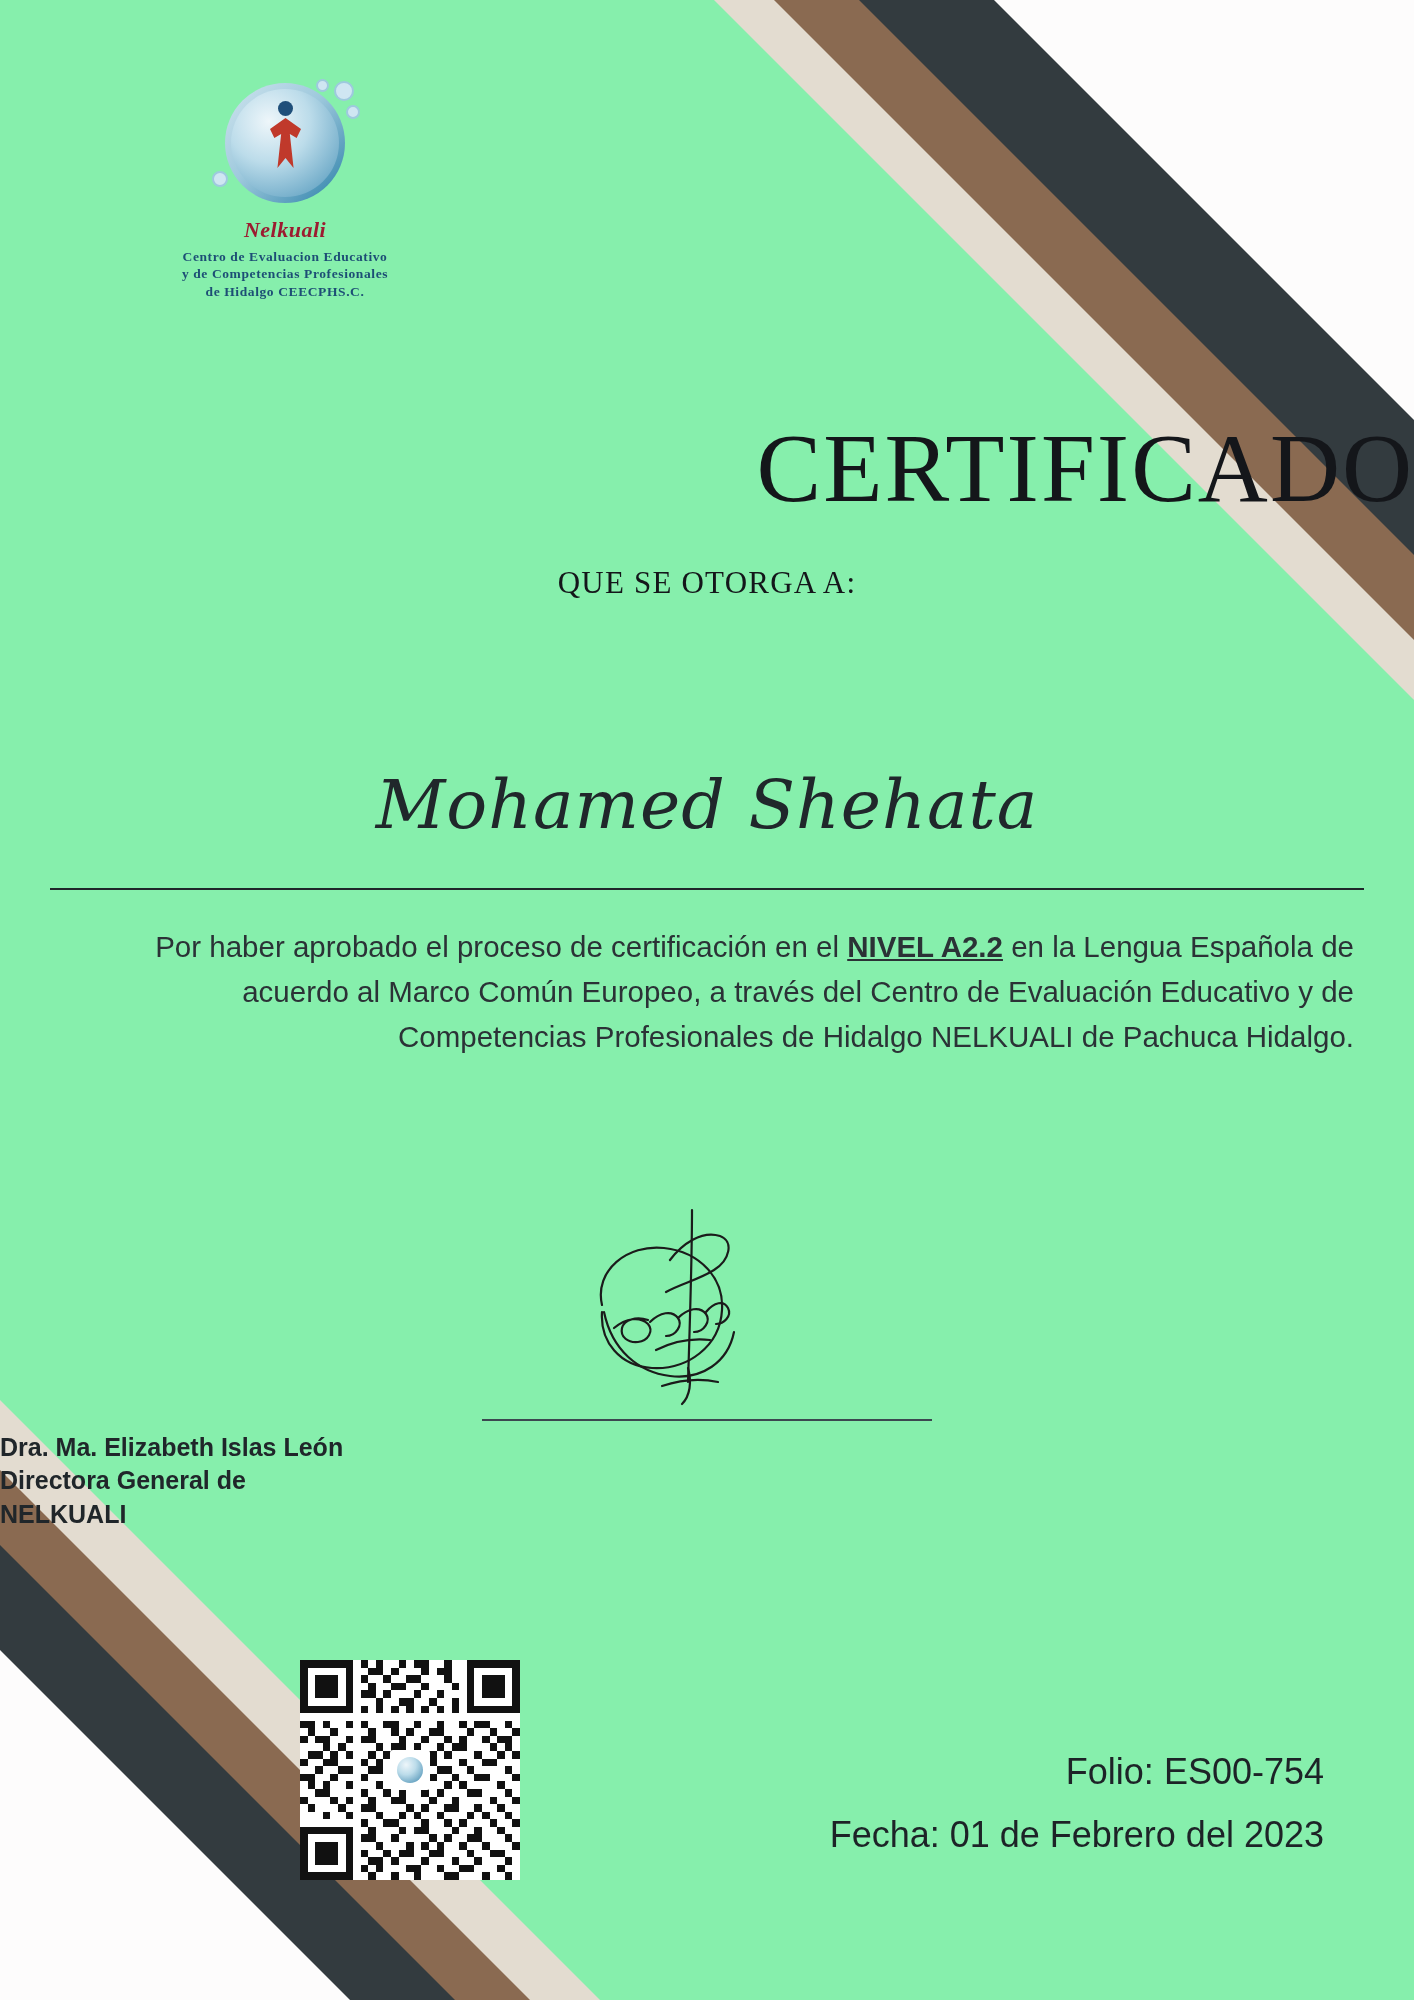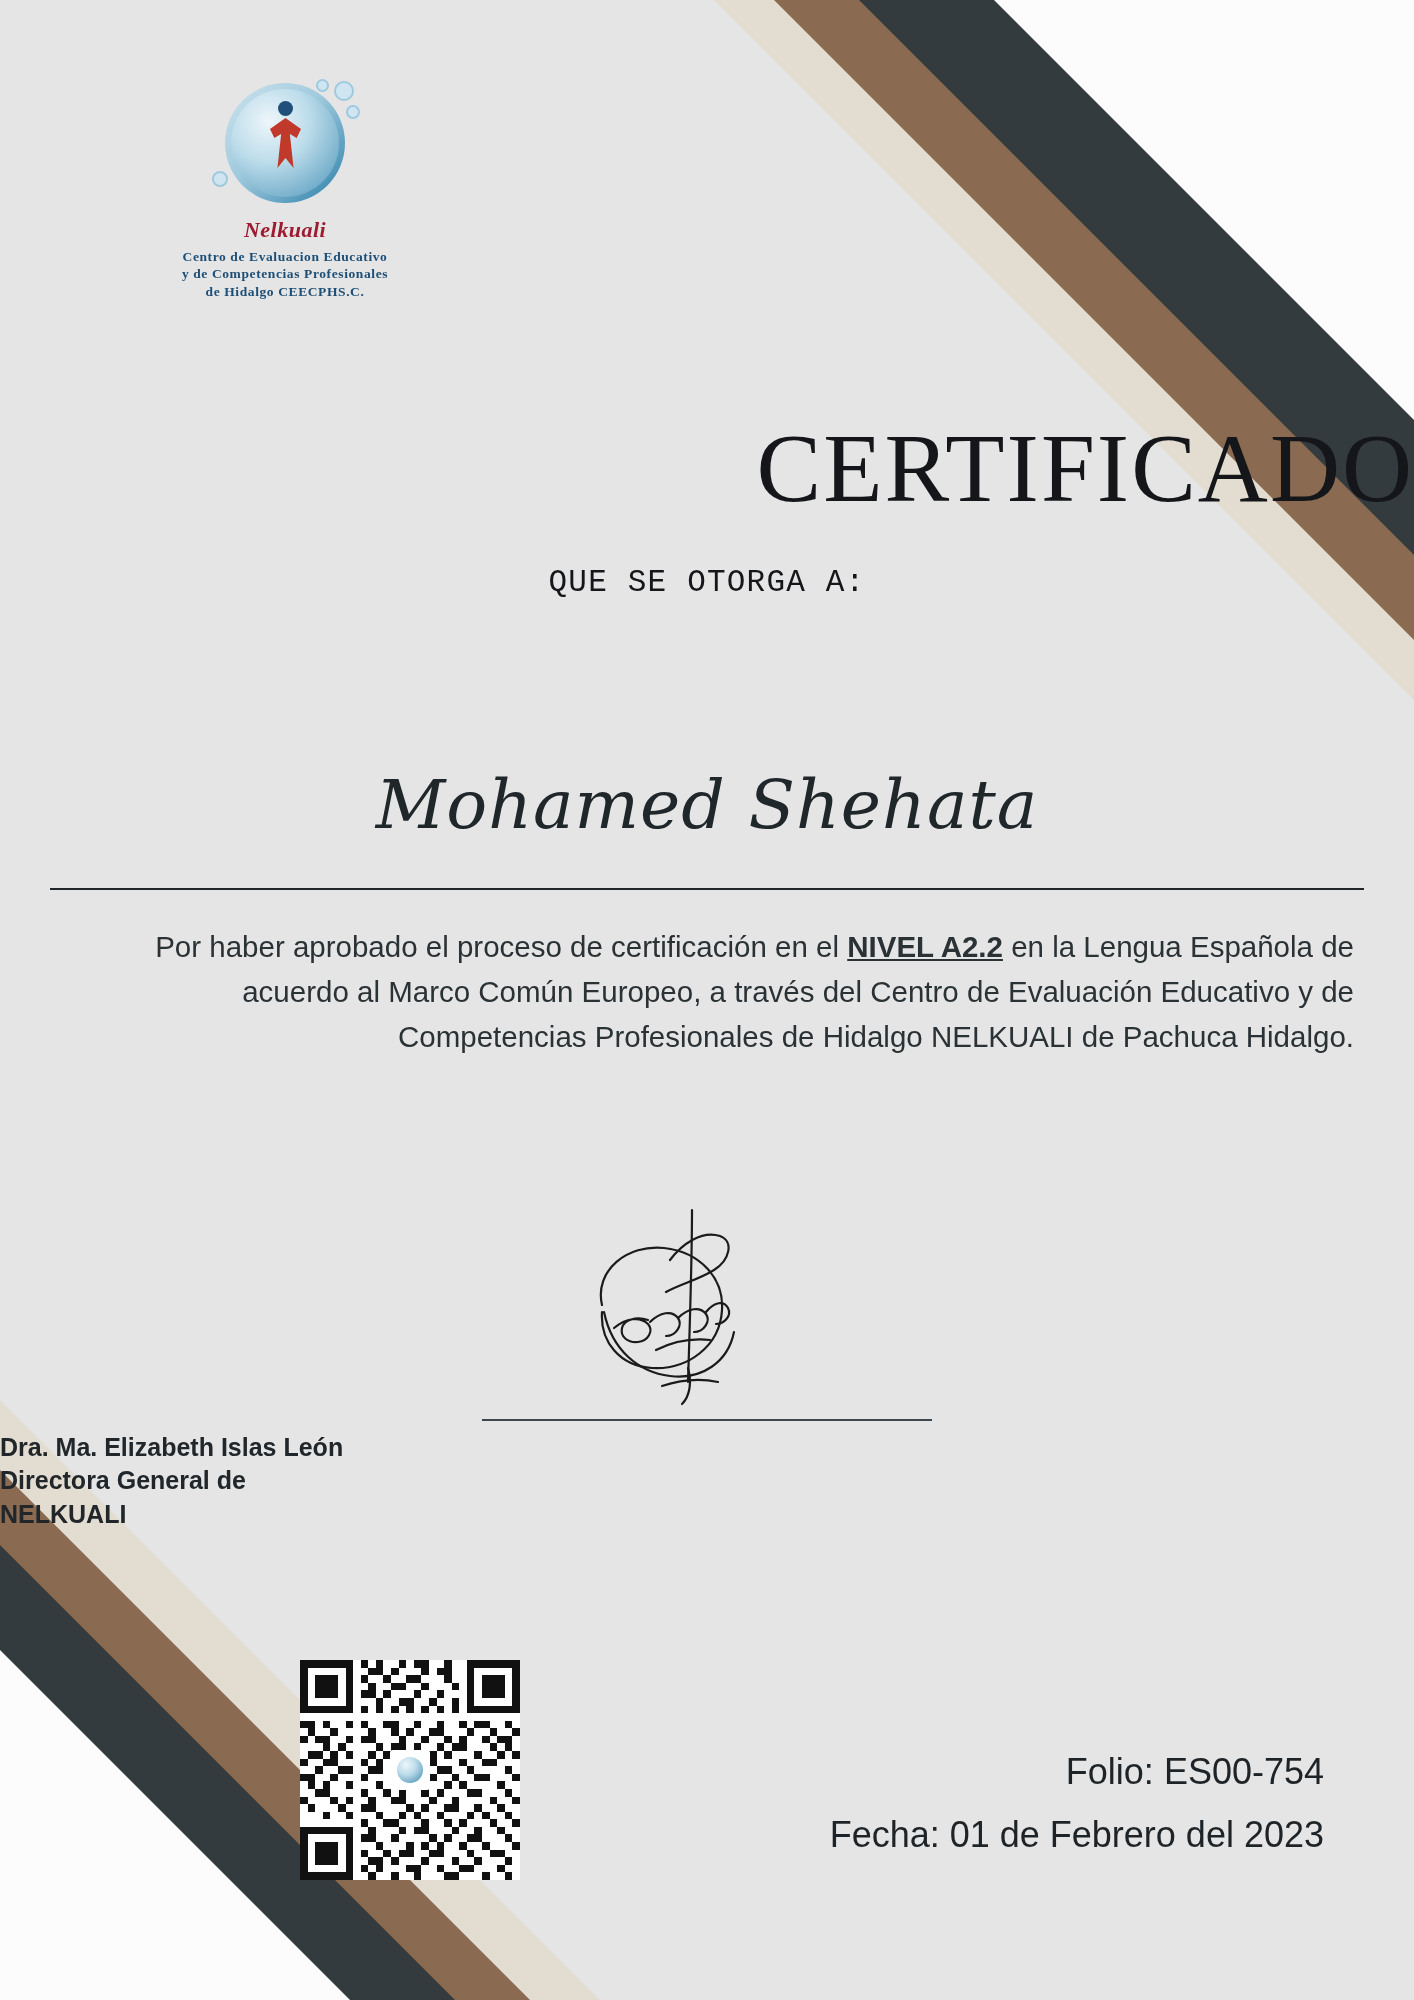--- a/index.html
+++ b/index.html
@@ -5,21 +5,21 @@
   html, body {
     margin: 0;
     padding: 0;
     background: #ffffff;
   }
   #page {
     position: relative;
     width: 1414px;
     height: 2000px;
     overflow: hidden;
-    background: #e5e5e5;
+    background: #86efac;
     font-family: "Liberation Sans", sans-serif;
   }
 
   
   .deco {
     position: absolute;
     pointer-events: none;
   }
   .tr-cream {
     top: 0; right: 0;
@@ -172,21 +172,21 @@
     letter-spacing: 2px;
     color: #14161a;
     line-height: 1;
   }
   .subtitle {
     position: absolute;
     top: 565px;
     left: 0;
     width: 1414px;
     text-align: center;
-    font-family: Liberation Mono, monospace;
+    font-family: Liberation Serif, serif;
     font-size: 31px;
     letter-spacing: 1.2px;
     color: #14161a;
   }
 
   .recipient {
     position: absolute;
     top: 765px;
     left: 0;
     width: 1414px;

